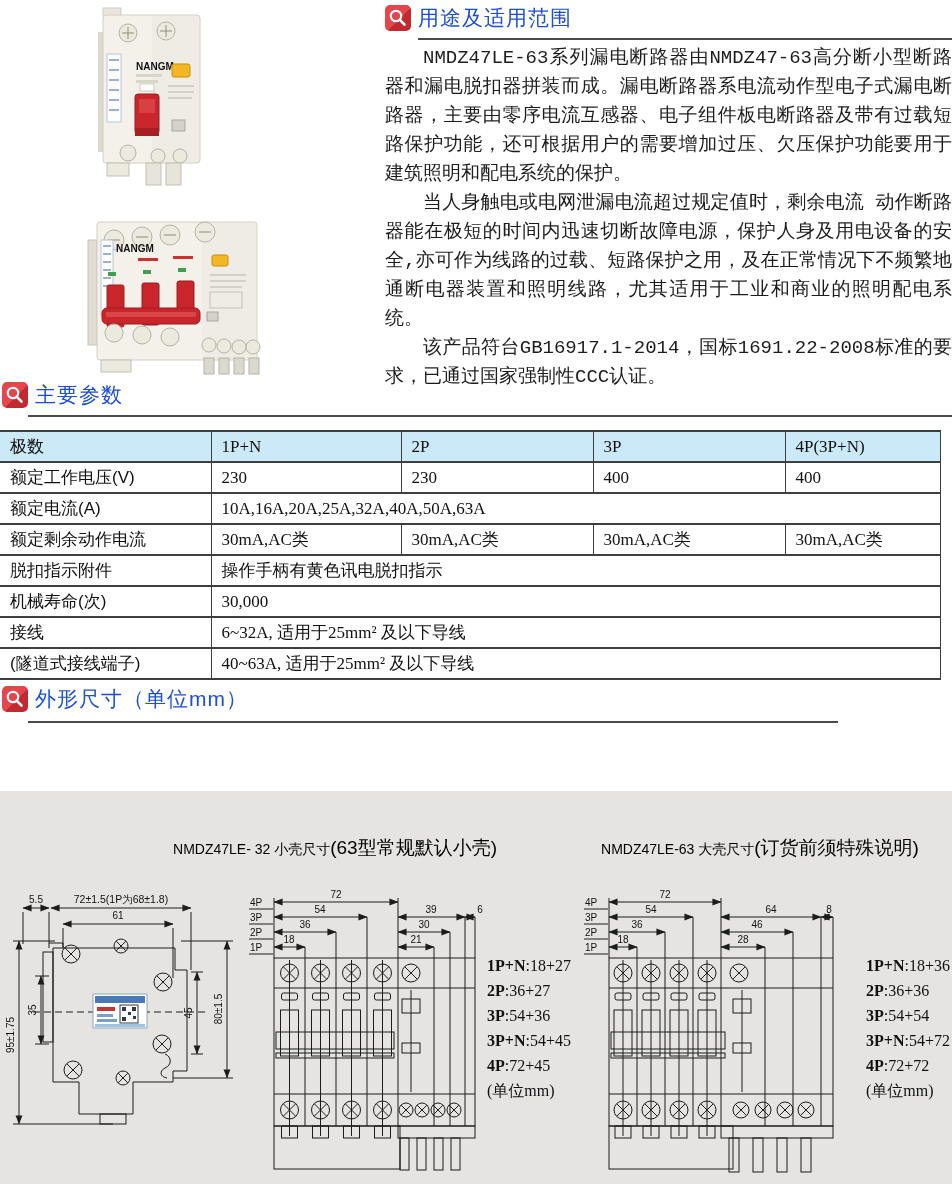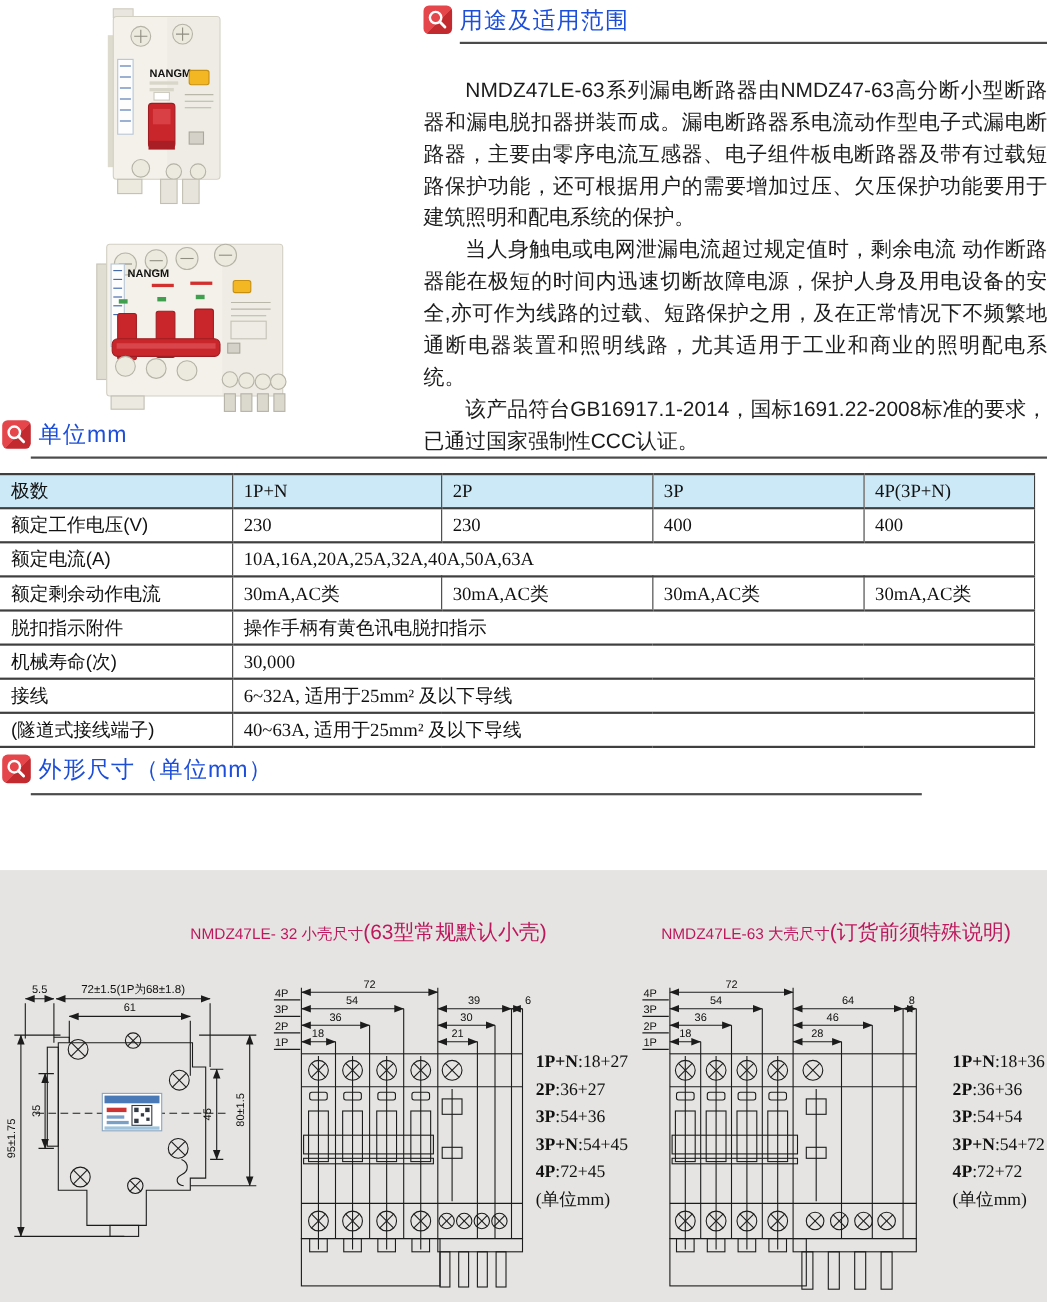--- a/index.html
+++ b/index.html
@@ -21,35 +21,35 @@
   .sec-icon { width:26px; height:26px; border-radius:5px; flex:0 0 26px;
               background:linear-gradient(135deg,#e4464b 0%,#e4464b 55%,#c22a30 55%);
               display:flex; align-items:center; justify-content:center; }
   .sec-title { font-size:21px; color:#1d4ed8; font-weight:500; letter-spacing:1px; }
   .sec-rule { height:2px; background:#4b4b4b; }
   .sec-usage .sec-rule { margin:6px 0 0 33px; }
   .sec-params .sec-rule { margin:6px 0 0 28px; }
   .sec-dims .sec-rule { margin:8px 0 0 28px; }
 
   
-  .body-text { margin-top:28px; font-size:19px; line-height:29px; text-align:justify; color:#1c1c1c; }
+  .body-text { margin-top:4px; font-size:19px; line-height:29px; text-align:justify; color:#1c1c1c;font-family:Liberation Mono, monospace; }
   .body-text p { text-indent:2em; }
 
   
   .params-table { border-collapse:collapse; margin-top:13px; table-layout:fixed; }
   .params-table th, .params-table td { height:31px; font-size:17px; font-weight:normal; text-align:left;
       padding:0 10px; border-bottom:2px solid #3f3f3f; color:#111; white-space:nowrap; overflow:hidden;margin-top:48px; }
   .params-table thead th { background:#cce9f7; border-top:2px solid #3f3f3f; }
   .vline { border-left:1px solid #3f3f3f; }
   .lastcol { border-right:1px solid #3f3f3f; }
   .val { font-family:"Liberation Serif", serif; font-size:17.5px; }
 
   
   .gray-panel { position:absolute; left:0; top:791px; width:952px; height:393px; background:#e5e4e2; }
-  .draw-title { position:absolute; text-align:center; color:#be185d; white-space:nowrap; }
+  .draw-title { position:absolute; text-align:center; color:#000000; white-space:nowrap; }
   .t-small { left:110px; top:44px; width:450px; }
   .t-large { left:568px; top:44px; width:384px; }
   .t-model { font-size:14px; }
   .t-note  { font-size:19px; }
   .svg-side { position:absolute; left:5px;   top:95px; width:240px; height:295px; }
   .f-small  { position:absolute; left:248px; top:95px; width:235px; height:295px; }
   .f-large  { position:absolute; left:583px; top:95px; width:255px; height:295px; }
   .notes { position:absolute; top:162px; }
   .n-small { left:487px; }
   .n-large { left:866px; }
@@ -174,21 +174,21 @@
   </section>
 
   <section class="sec sec-params">
     <div class="sec-head">
       <span class="sec-icon">
         <svg viewBox="0 0 26 26" width="26" height="26">
           <circle cx="11" cy="11" r="5.2" fill="none" stroke="#fff" stroke-width="2.2"></circle>
           <line x1="14.8" y1="14.8" x2="19.5" y2="19.5" stroke="#fff" stroke-width="2.6" stroke-linecap="round"></line>
         </svg>
       </span>
-      <h2 class="sec-title">单位mm</h2>
+      <h2 class="sec-title">主要参数</h2>
     </div>
     <div class="sec-rule"></div>
     <table class="params-table">
       <colgroup>
           <col style="width:211px">
           <col style="width:190px">
           <col style="width:192px">
           <col style="width:192px">
           <col style="width:155px">
         </colgroup>

